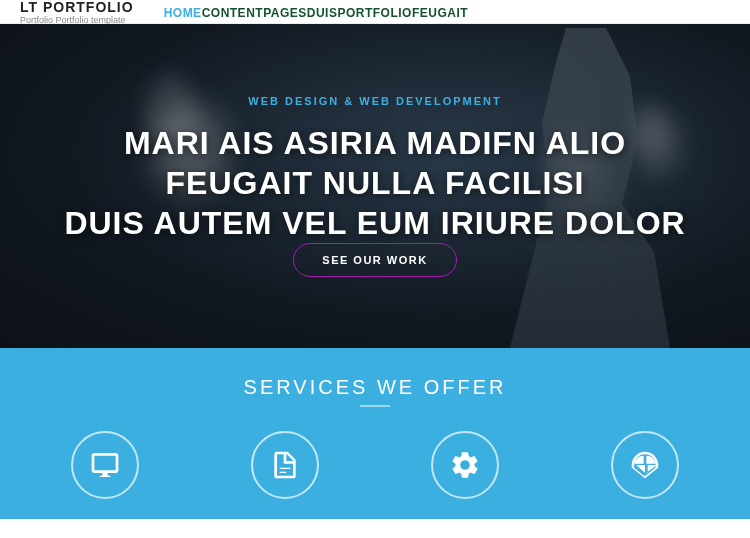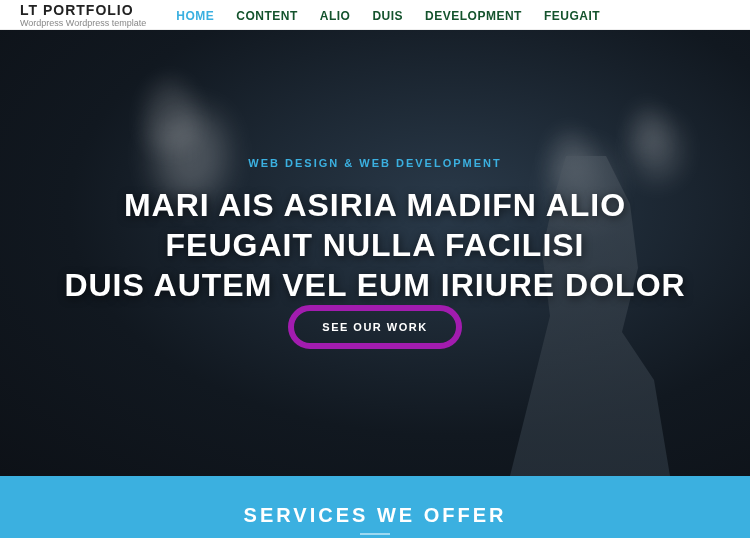--- a/index.html
+++ b/index.html
@@ -3,55 +3,54 @@
   <meta charset="utf-8">
   <style>
     * { margin: 0; padding: 0; box-sizing: border-box; }
     body { font-family: 'Arial', sans-serif; width: 750px; overflow-x: hidden; }
 
     
     .navbar {
       display: flex;
       align-items: center;
       padding: 0 20px;
-      height: 30px;
+      height: 24px;
       background: #fff;
       border-bottom: 1px solid #eee;
     }
     .brand { margin-right: 30px; }
     .brand-title {
       font-size: 14px;
       font-weight: 900;
       color: #222;
       letter-spacing: 1px;
     }
     .brand-sub {
       font-size: 9px;
       color: #888;
     }
     .nav-links {
       display: flex;
-      gap: 22px;
       list-style: none;
       align-items: center;
     }
     .nav-links li a {
       text-decoration: none;
       font-size: 12px;
       font-weight: 700;
       color: #14532d;
       letter-spacing: 0.5px;
     }
     .nav-links li a.active { color: #3bb0e0; }
 
     
     .hero {
       position: relative;
       width: 750px;
-      height: 446px;
+      height: 324px;
       background: #1a1a2e;
       overflow: hidden;
       display: flex;
       align-items: center;
       justify-content: center;
     }
     .hero-bg {
       position: absolute;
       inset: 0;
       background: radial-gradient(ellipse at 60% 40%, #2a3a4a 0%, #111820 60%, #0d1117 100%);
@@ -93,42 +92,42 @@
       font-size: 32px;
       font-weight: 900;
       color: #fff;
       line-height: 1.25;
       text-transform: uppercase;
       letter-spacing: 1px;
       text-shadow: 1px 2px 8px rgba(0,0,0,0.6);
     }
     .hero-btn {
       display: inline-block;
-      border: 6px solid #a21caf;
+      border: 1px solid #a21caf;
       color: #fff;
       padding: 10px 28px;
       font-size: 11px;
       font-weight: 700;
       letter-spacing: 1.5px;
       text-transform: uppercase;
       border-radius: 25px;
       cursor: pointer;
       background: transparent;
       text-decoration: none;
     }
 
     
     .services {
       background: #3bb0e0;
       padding: 28px 20px 20px;
       text-align: center;
     }
     .services-title {
       font-size: 20px;
-      font-weight: 700;
+      font-weight: 400;
       color: #fff;
       letter-spacing: 3px;
       text-transform: uppercase;
       margin-bottom: 6px;
     }
     .services-divider {
       width: 30px;
       height: 2px;
       background: rgba(255,255,255,0.5);
       margin: 0 auto 24px;
@@ -161,28 +160,28 @@
       height: 32px;
       fill: #fff;
     }
   </style>
 </head>
 <body>
 
 <nav class="navbar">
   <div class="brand">
     <div class="brand-title">LT PORTFOLIO</div>
-    <div class="brand-sub">Wordpress Wordpress template</div>
+    <div class="brand-sub">Portfolio Portfolio template</div>
   </div>
   <ul class="nav-links">
     <li><a href="#" class="active">HOME</a></li>
     <li><a href="#">CONTENT</a></li>
-    <li><a href="#">ALIO</a></li>
+    <li><a href="#">PAGES</a></li>
     <li><a href="#">DUIS</a></li>
-    <li><a href="#">DEVELOPMENT</a></li>
+    <li><a href="#">PORTFOLIO</a></li>
     <li><a href="#">FEUGAIT</a></li>
   </ul>
 </nav>
 
 <section class="hero">
   <div class="hero-bg"></div>
   <div class="glow1 hero-glow"></div>
   <div class="glow2 hero-glow"></div>
   <div class="glow3 hero-glow"></div>
 

